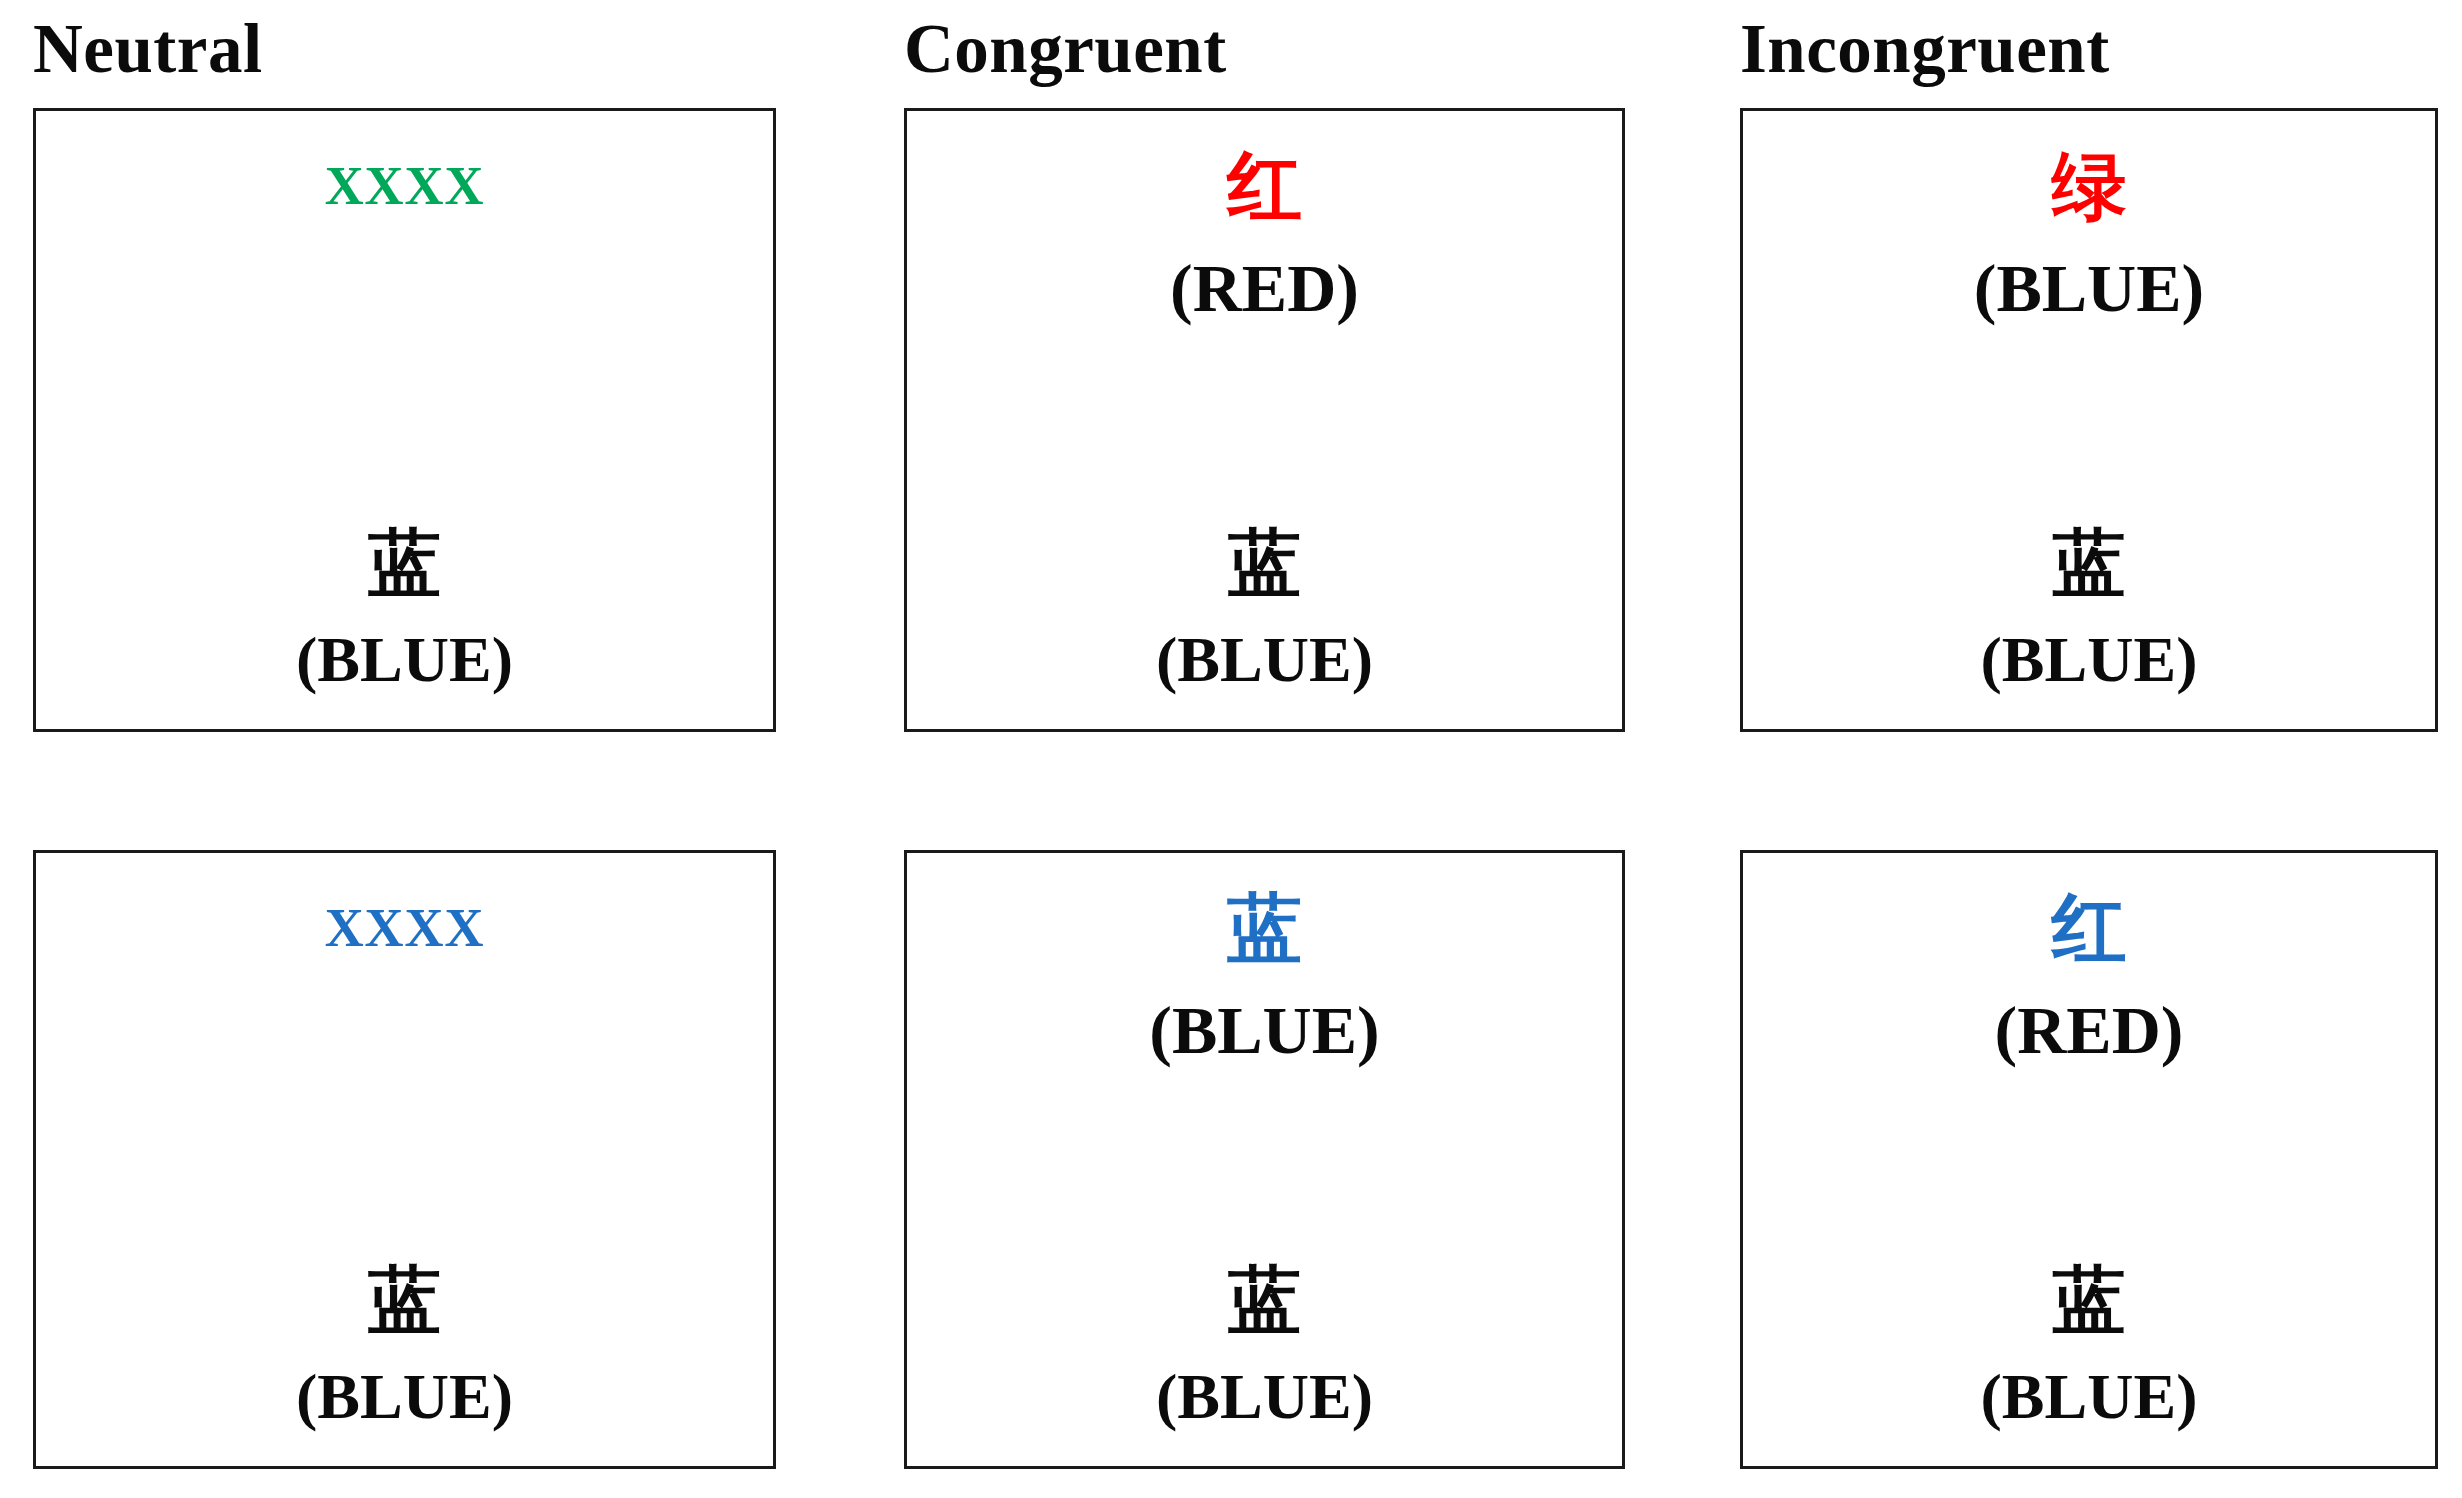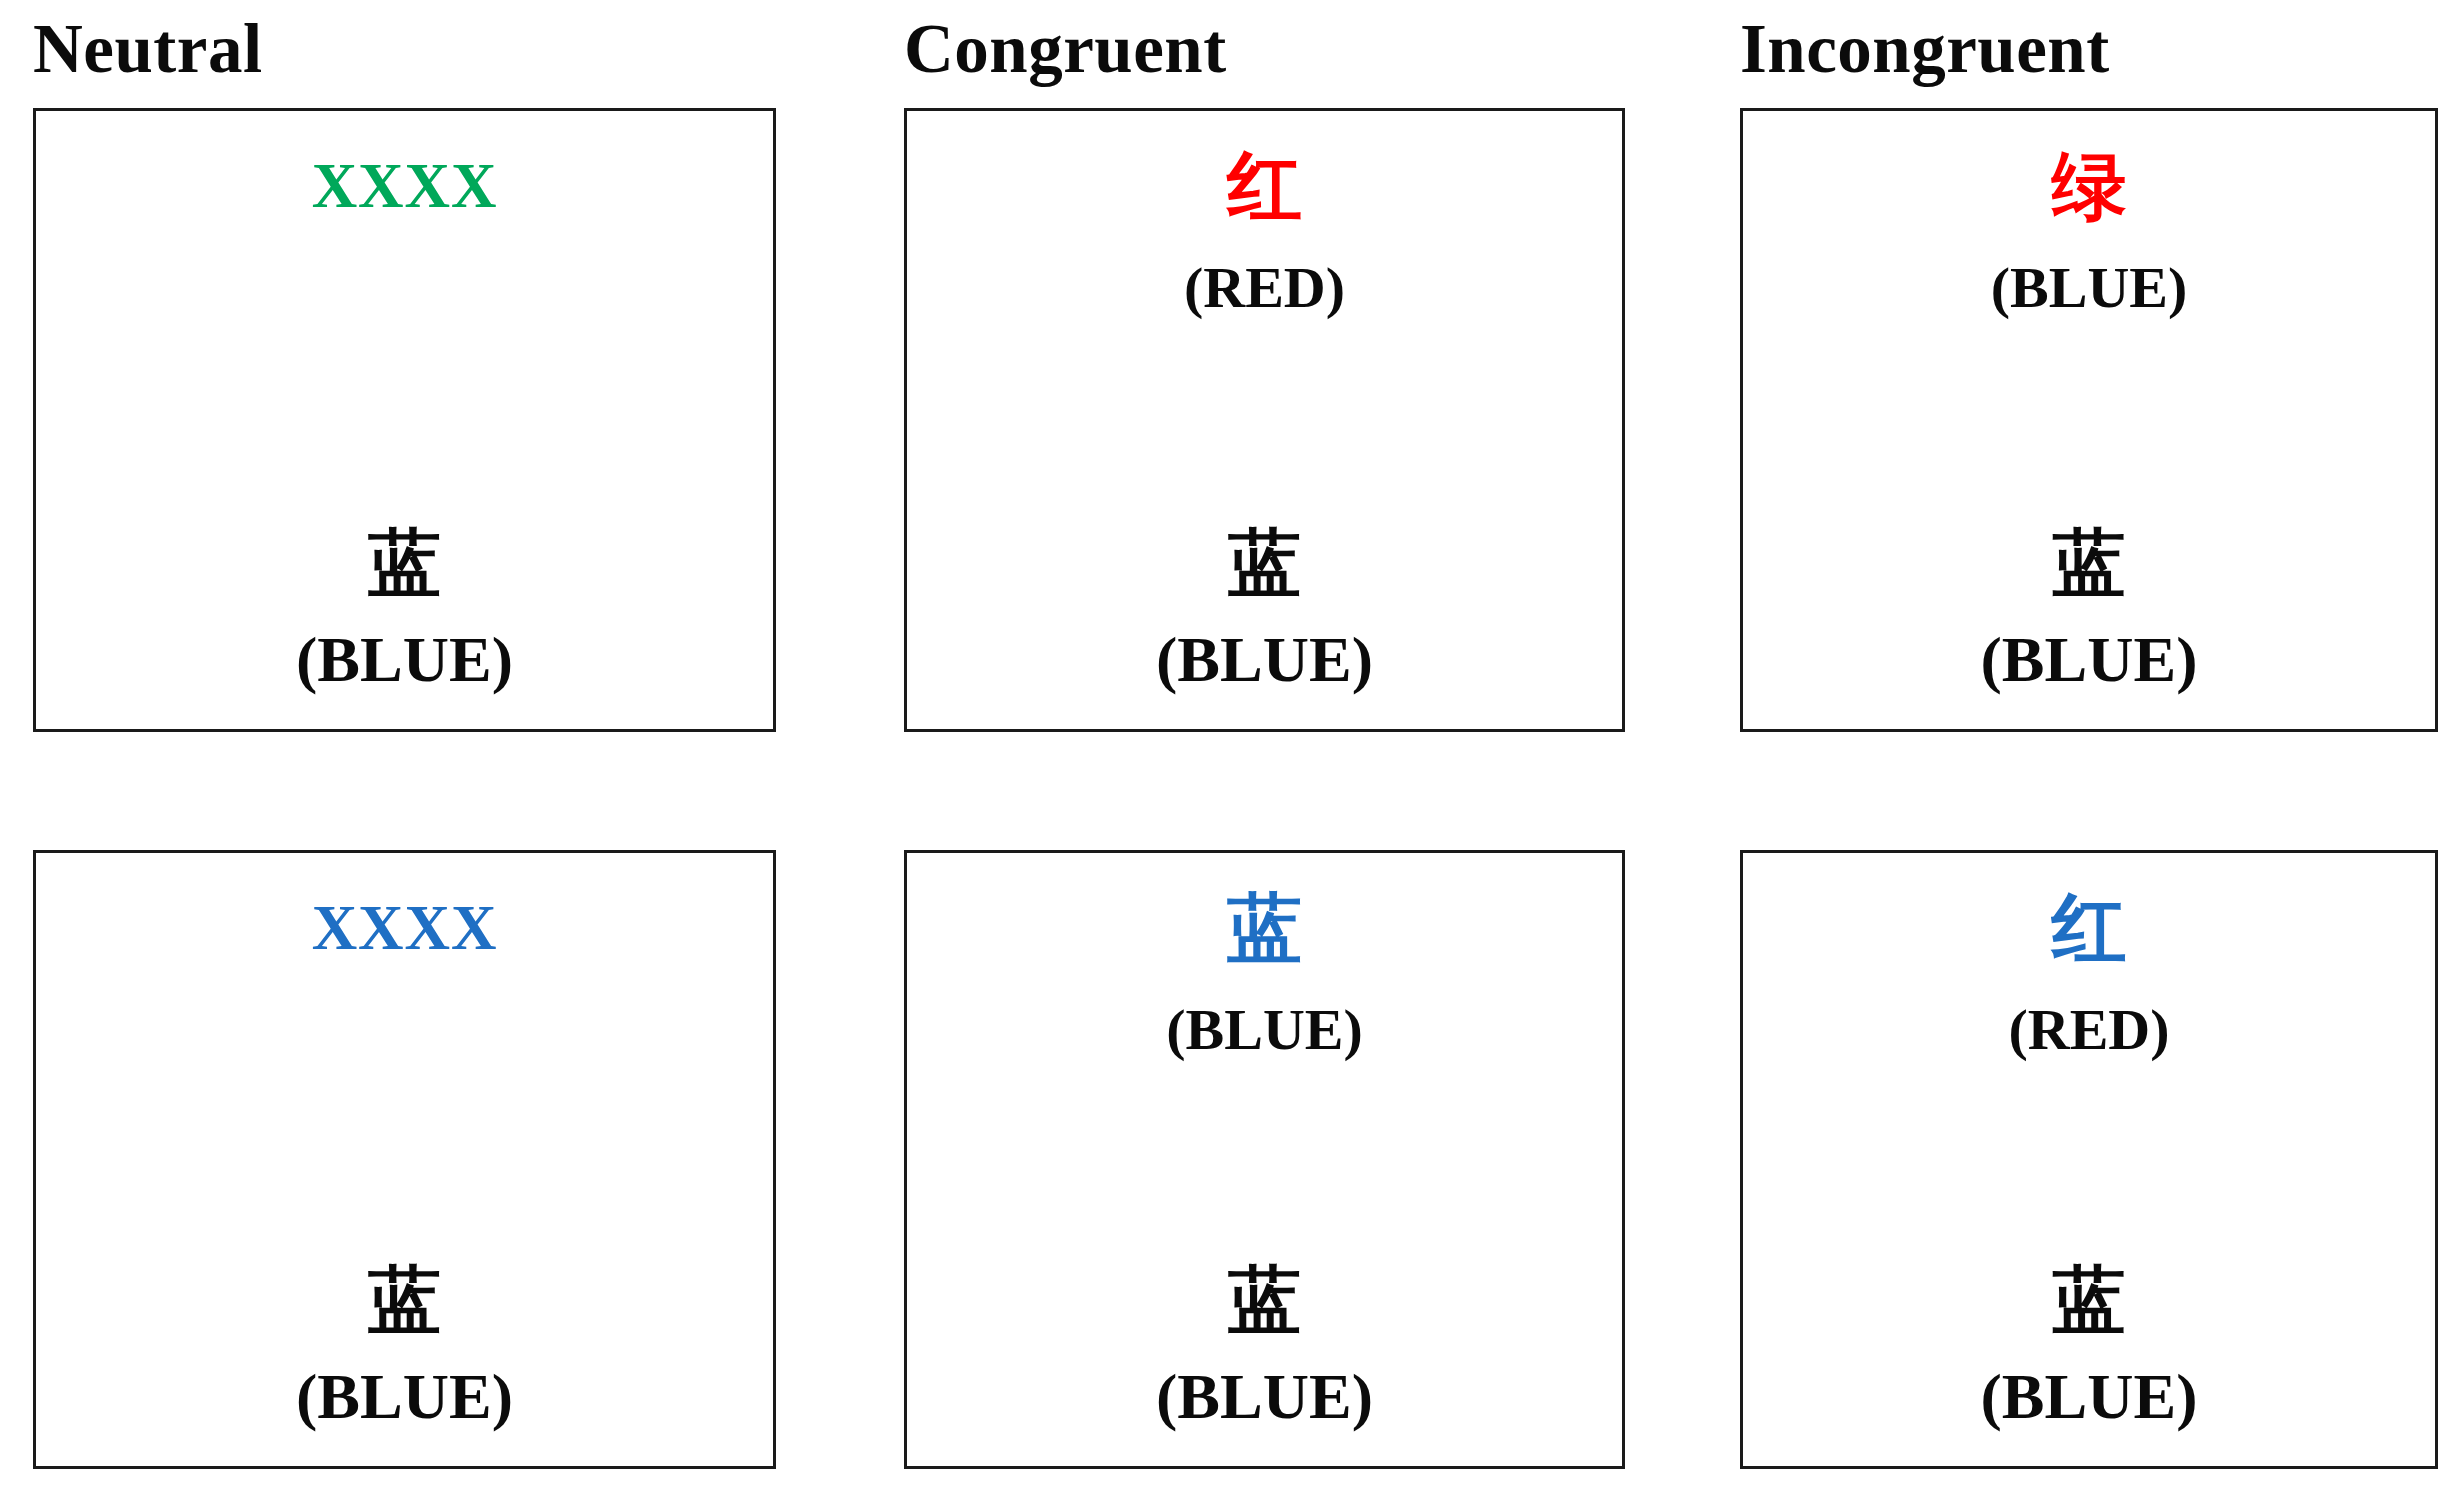--- a/index.html
+++ b/index.html
@@ -65,27 +65,27 @@
     text-align: center;
   }
   .stim-word {
     display: block;
     font-weight: bold;
     font-size: 75px;
     line-height: 89px;
     white-space: nowrap;
   }
   .stim-word.latin {
-    font-size: 63px;
+    font-size: 54px;
     letter-spacing: 0.9px;
   }
   .stim-gloss {
     display: block;
     font-weight: bold;
-    font-size: 58px;
+    font-size: 68px;
     line-height: 88px;
     color: #0b0b0b;
     white-space: nowrap;
     margin-top: 12.8px;
   }
 
   
   .target-block {
     position: absolute;
     left: 0;

